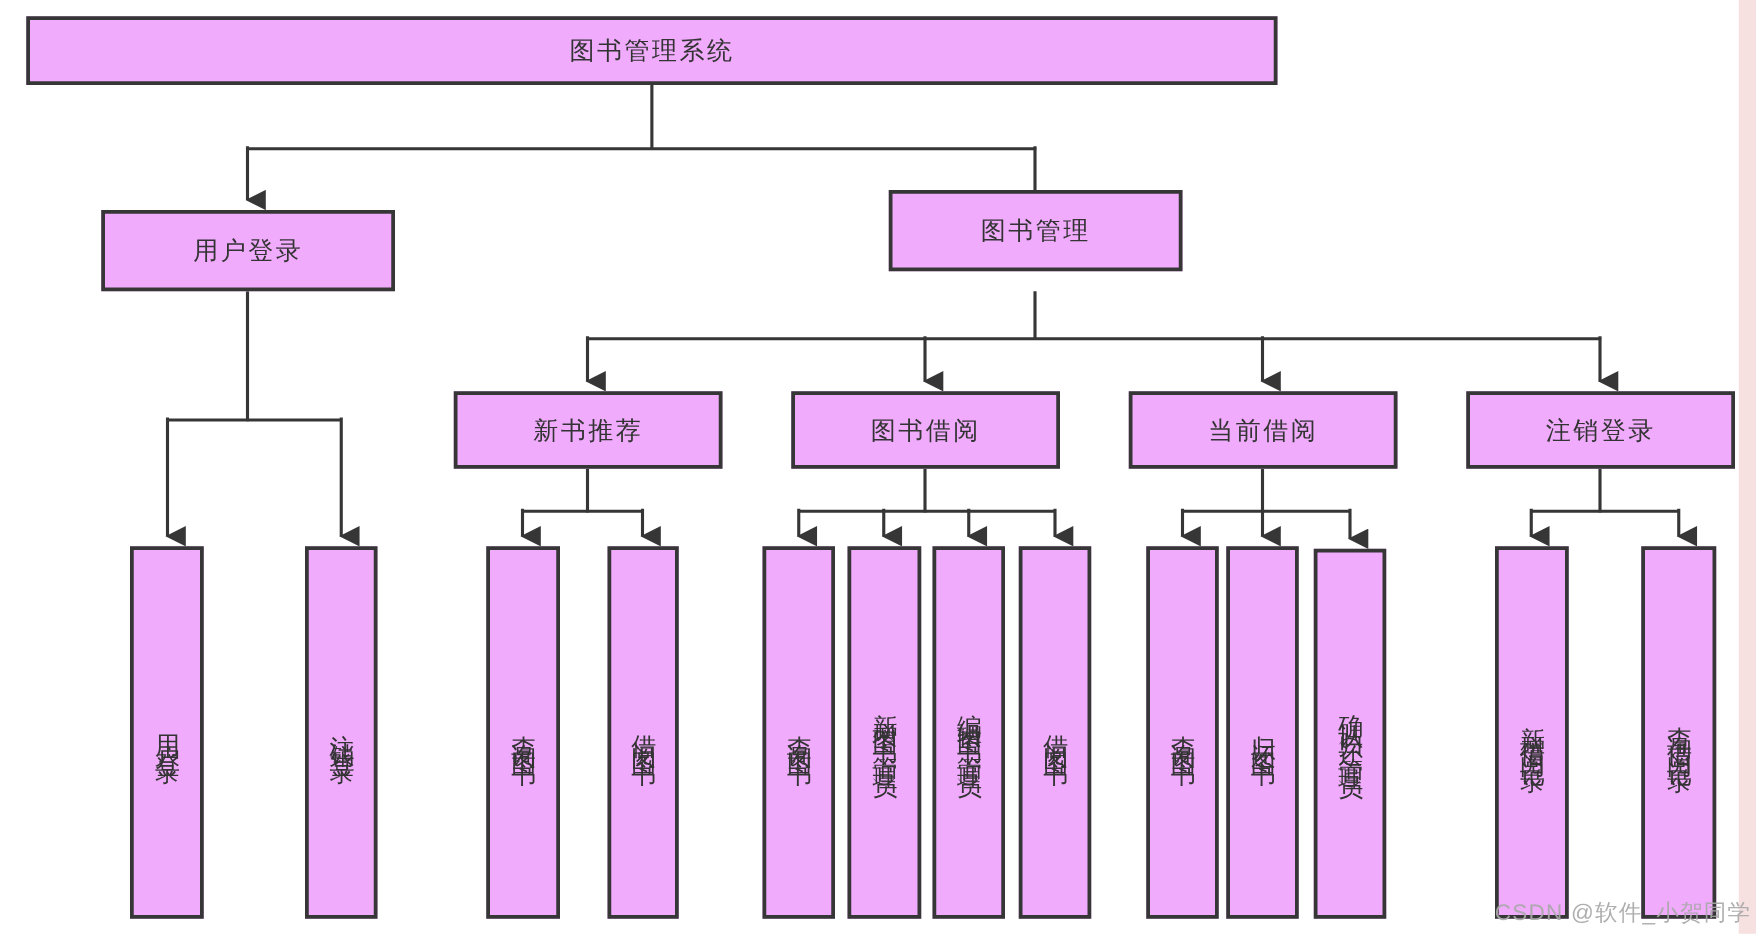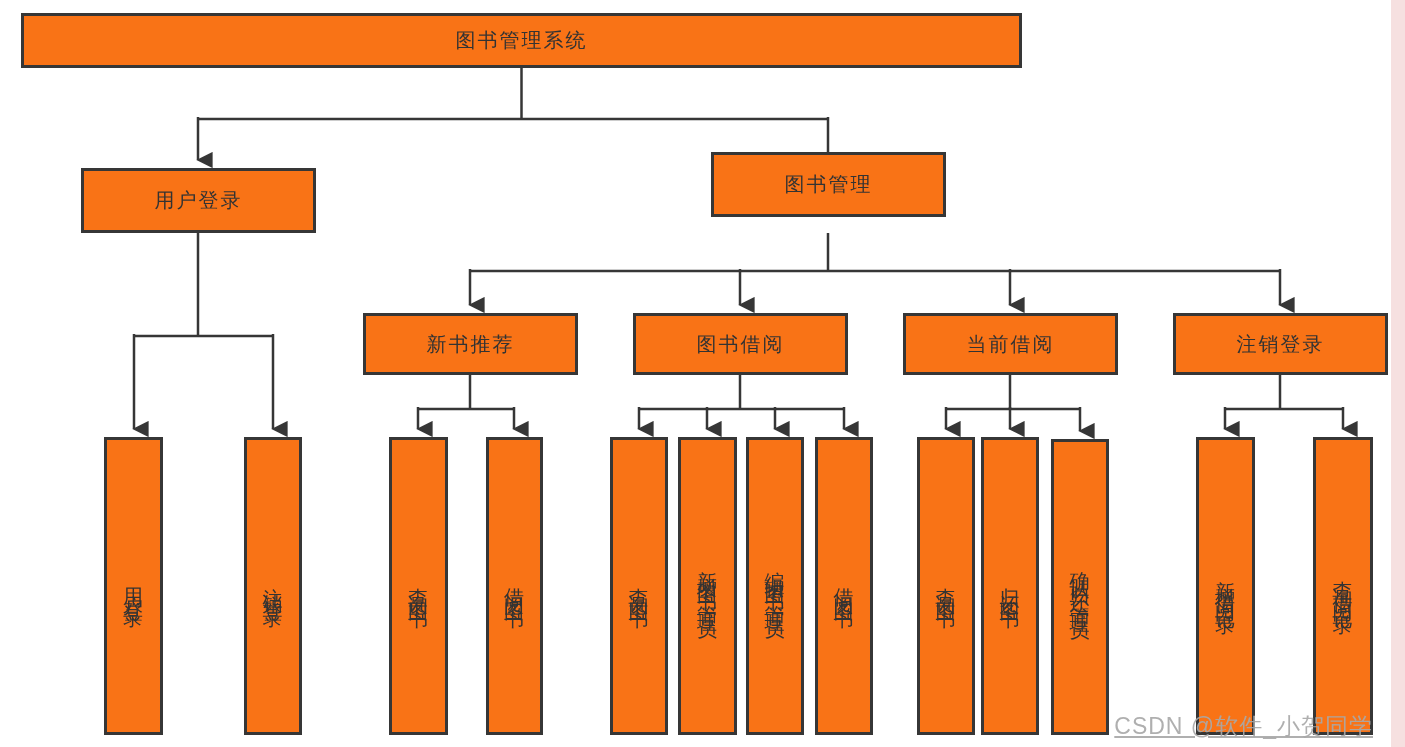--- a/index.html
+++ b/index.html
@@ -3,31 +3,31 @@
 <meta charset="utf-8">
 <style>
   html,body{margin:0;padding:0;}
   body{
     width:1405px;height:747px;position:relative;background:#ffffff;
     font-family:"Liberation Sans",sans-serif;color:#333333;overflow:hidden;
   }
   .stage{position:absolute;inset:0;}
   svg.connectors{position:absolute;left:0;top:0;width:1405px;height:747px;}
   .node{
-    position:absolute;box-sizing:border-box;background:#f97316;
+    position:absolute;box-sizing:border-box;background:#f0abfc;
     border:3px solid #363636;display:flex;align-items:center;justify-content:center;
     font-size:20px;letter-spacing:2px;color:#333333;z-index:2;
   }
   .node.vert{
     writing-mode:vertical-rl;text-orientation:mixed;
     letter-spacing:7px;font-size:20px;line-height:1;
   }
   .watermark{
-    position:absolute;right:32px;bottom:5px;z-index:5;
-    font-size:23px;color:rgba(168,168,168,0.92);letter-spacing:1px;white-space:nowrap;text-decoration:underline;
+    position:absolute;right:4px;bottom:5px;z-index:5;
+    font-size:18px;color:rgba(168,168,168,0.92);letter-spacing:1px;white-space:nowrap;
   }
   .right-band{
     position:absolute;top:0;right:0;width:14px;height:747px;z-index:4;
     background:#f6e0e0;
   }
 </style>
 </head>
 <body>
 
 <div class="stage">

